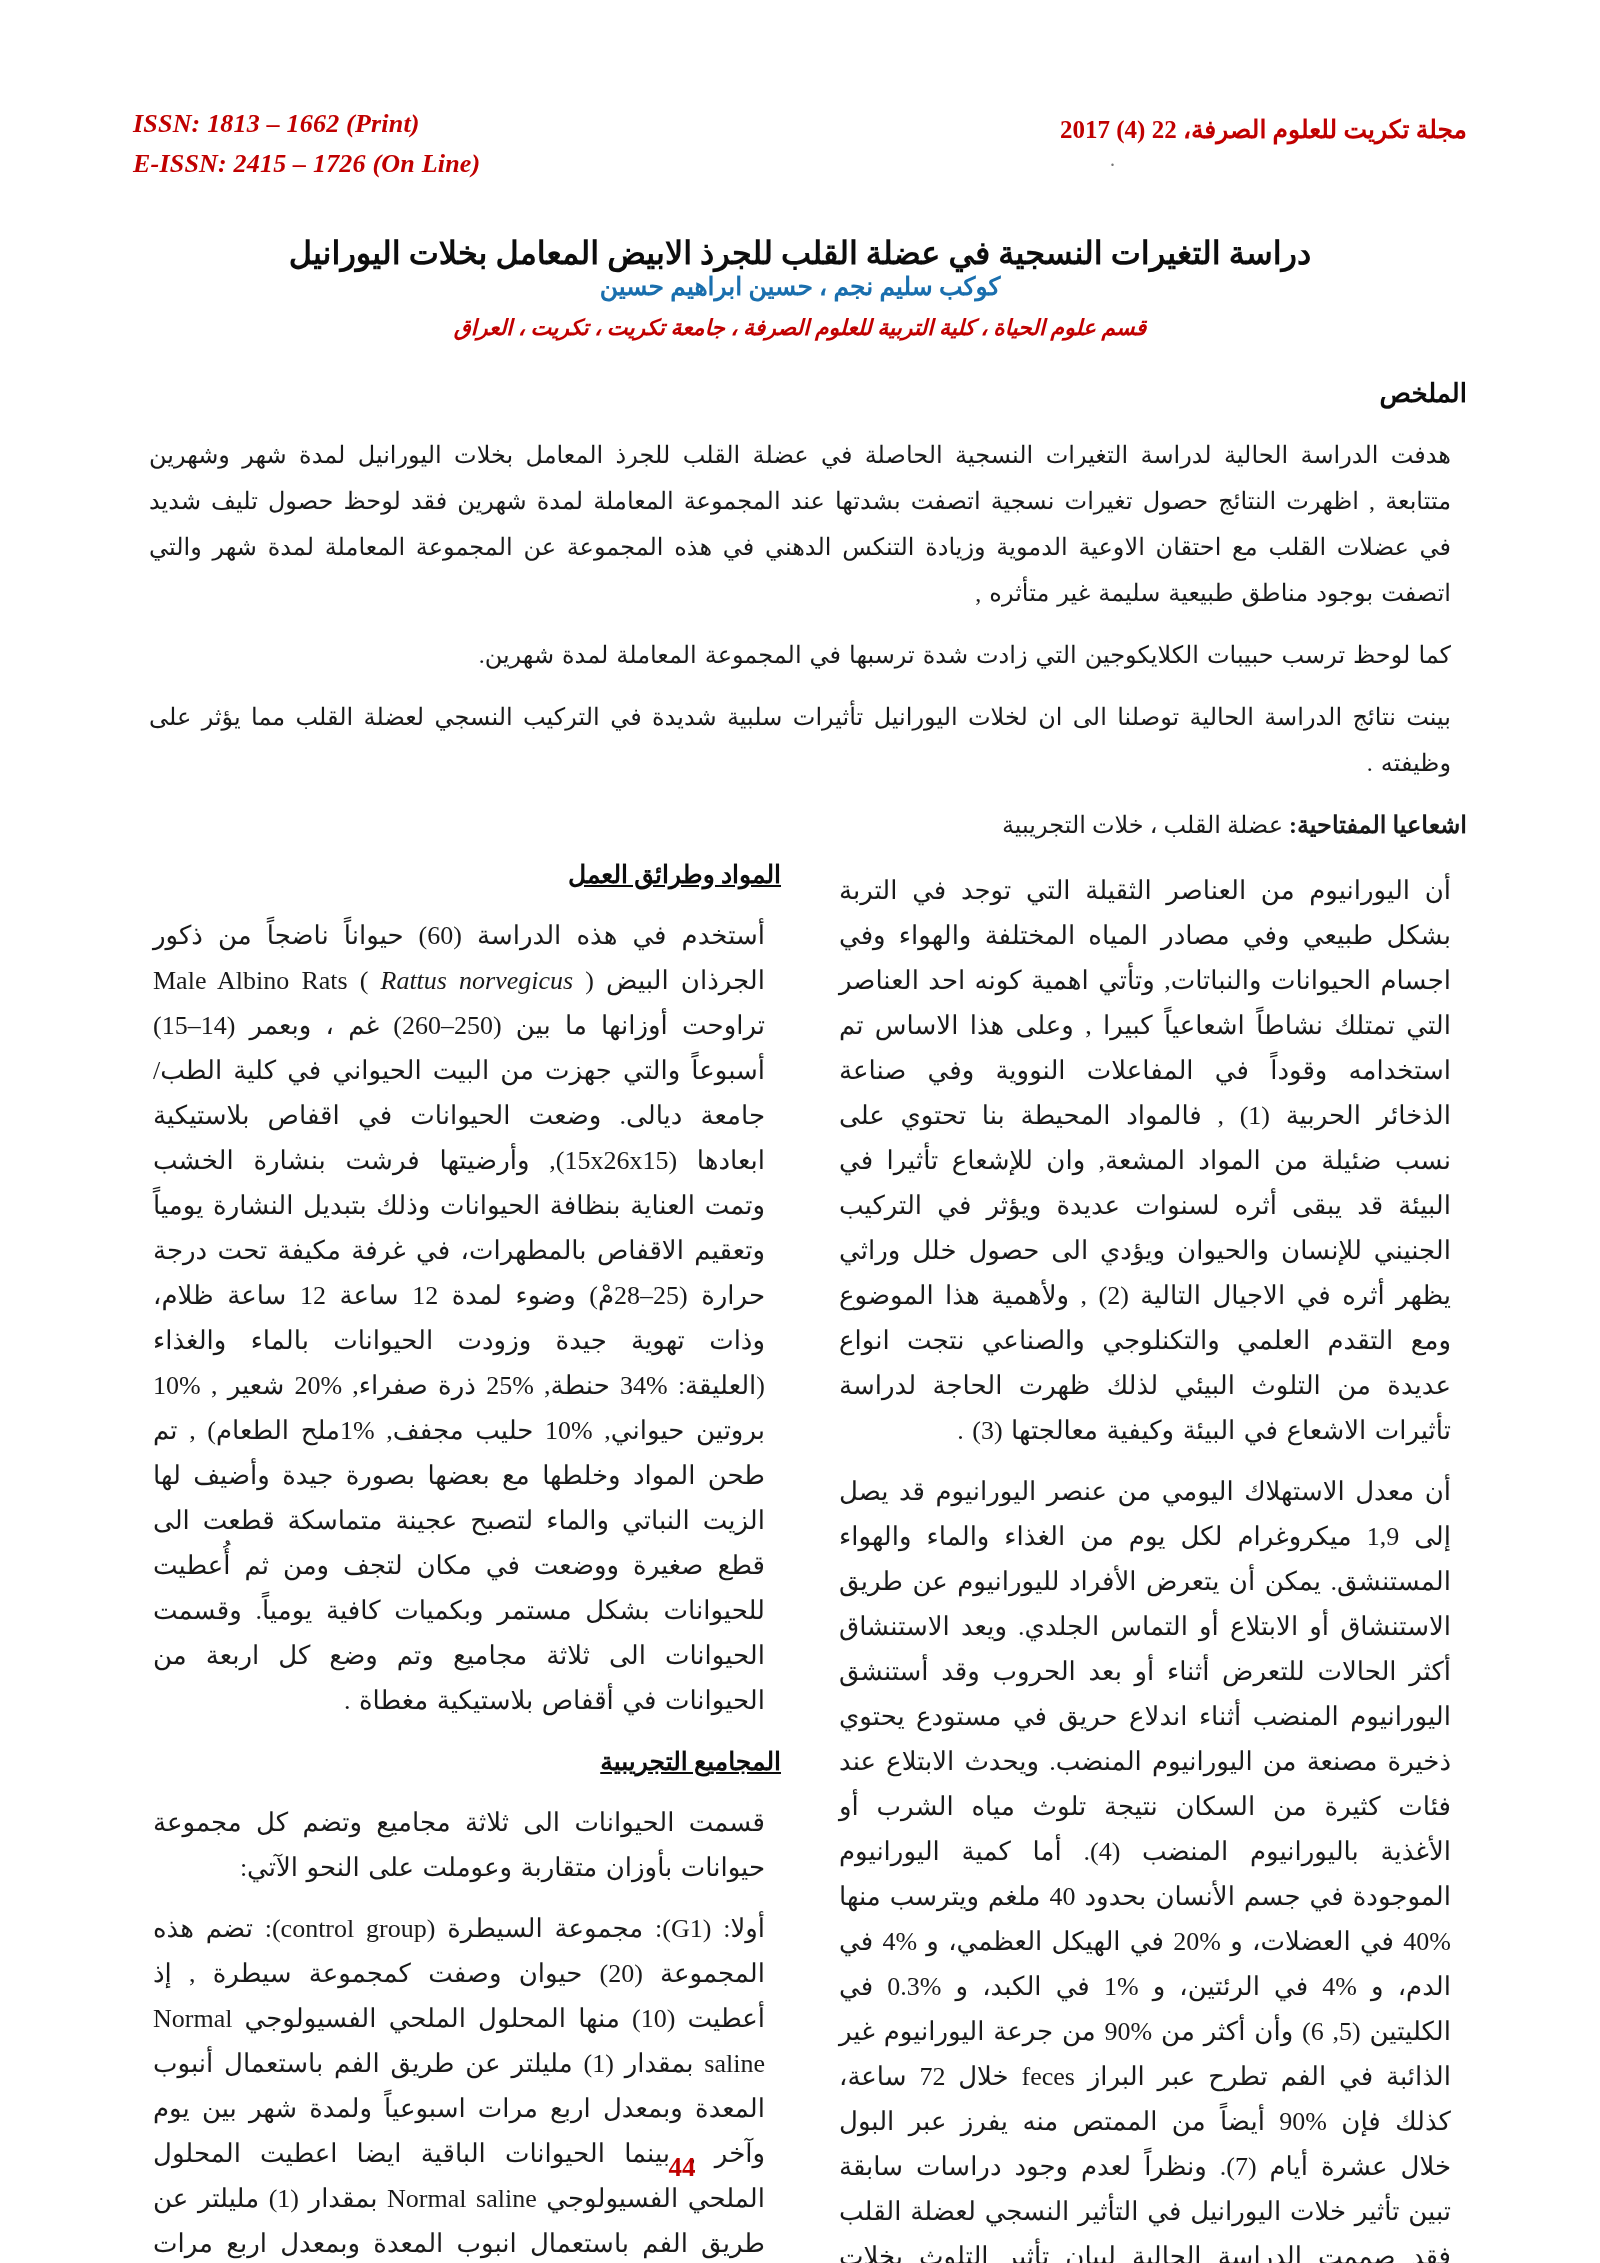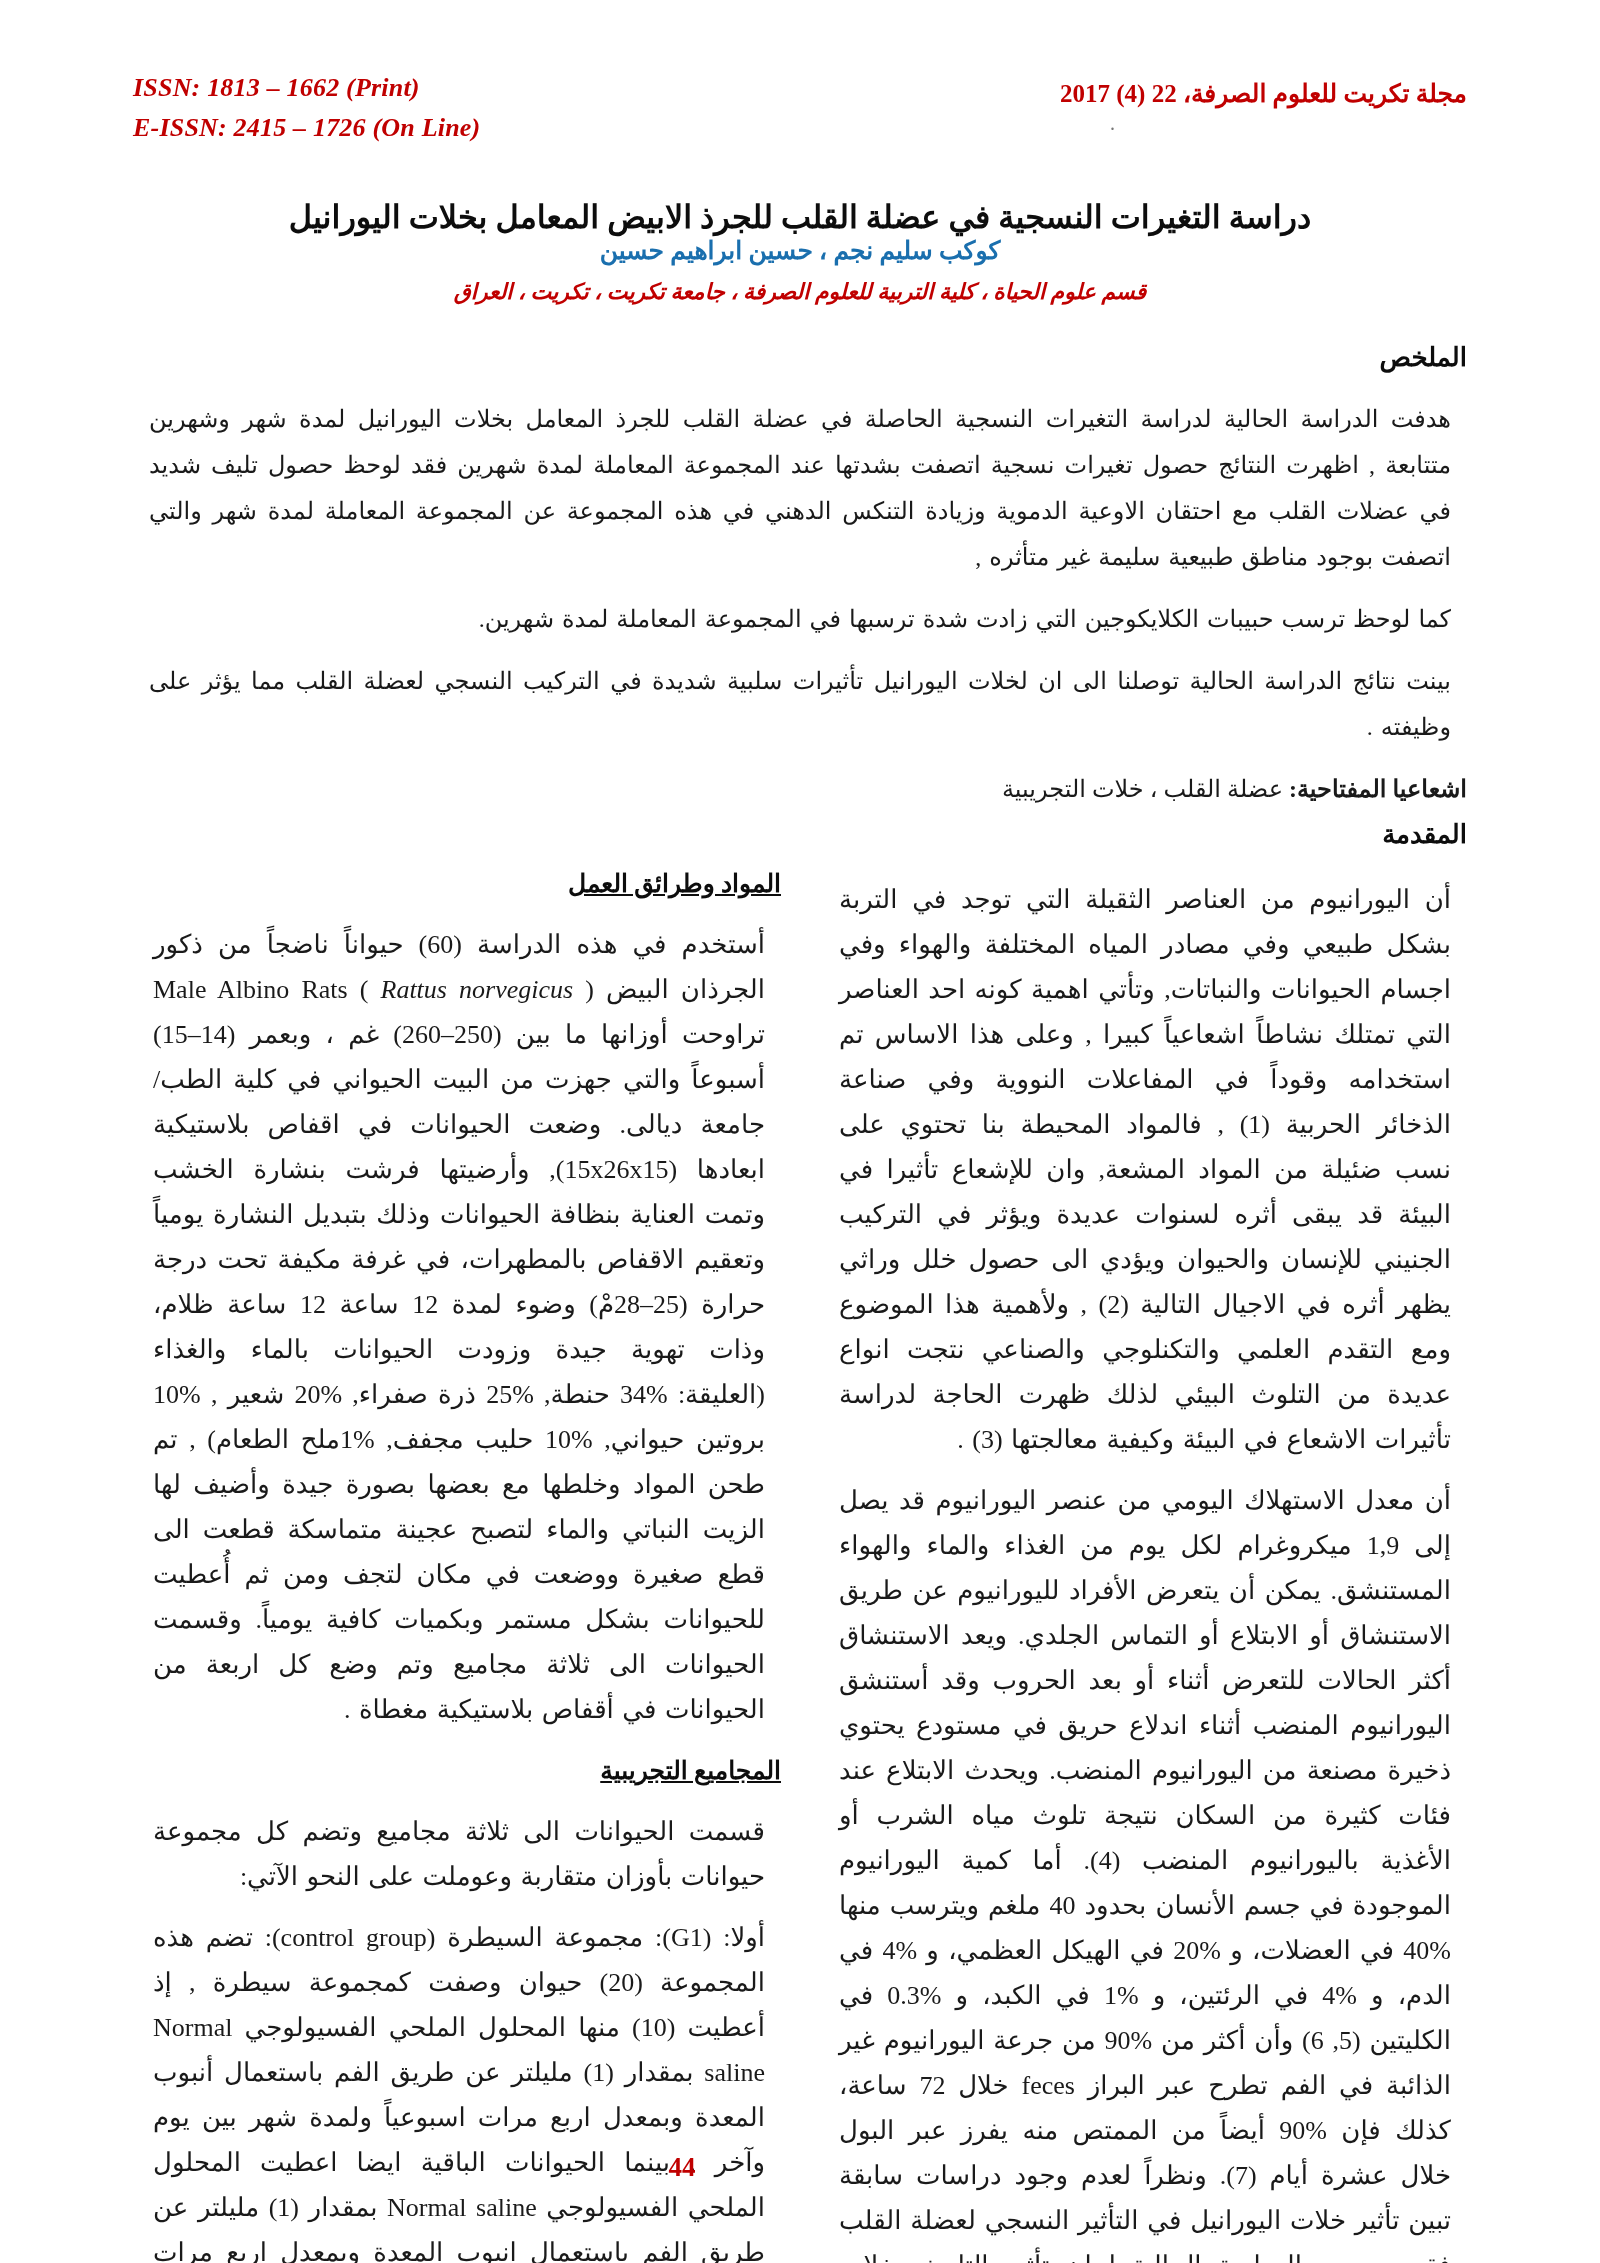--- a/index.html
+++ b/index.html
@@ -9,21 +9,21 @@
     height: 2263px;
     background: #ffffff;
     overflow: hidden;
     position: relative;
     font-family: "Liberation Serif", "DejaVu Serif", serif;
     color: #1a1a1a;
   }
   .page {
     width: 100%;
     height: 100%;
-    padding: 68px 133px 0 133px;
+    padding: 104px 133px 0 133px;
     position: relative;
   }
 
   
   .page-header {
     display: flex;
     justify-content: space-between;
     align-items: flex-start;
   }
   .issn-block {
@@ -160,21 +160,20 @@
   <div class="paper-title">دراسة التغيرات النسجية في عضلة القلب للجرذ الابيض المعامل بخلات اليورانيل</div>
   <div class="authors">كوكب سليم نجم ، حسين ابراهيم حسين</div>
   <div class="affiliation">قسم علوم الحياة ، كلية التربية للعلوم الصرفة ، جامعة تكريت ، تكريت ، العراق</div>
 
   <div class="section-heading abstract-heading">الملخص</div>
   <p class="para">هدفت الدراسة الحالية لدراسة التغيرات النسجية الحاصلة في عضلة القلب للجرذ المعامل بخلات اليورانيل لمدة شهر وشهرين متتابعة , اظهرت النتائج حصول تغيرات نسجية اتصفت بشدتها عند المجموعة المعاملة لمدة شهرين فقد لوحظ حصول تليف شديد في عضلات القلب مع احتقان الاوعية الدموية وزيادة التنكس الدهني في هذه المجموعة عن المجموعة المعاملة لمدة شهر والتي اتصفت بوجود مناطق طبيعية سليمة غير متأثره ,</p>
   <p class="para">كما لوحظ ترسب حبيبات الكلايكوجين التي زادت شدة ترسبها في المجموعة المعاملة لمدة شهرين.</p>
   <p class="para">بينت نتائج الدراسة الحالية توصلنا الى ان لخلات اليورانيل تأثيرات سلبية شديدة في التركيب النسجي لعضلة القلب مما يؤثر على وظيفته .</p>
   <p class="keywords-line"><span class="kw-label">اشعاعيا المفتاحية:</span><span> عضلة القلب ، خلات التجريبية</span></p>
 
-  <div class="section-heading">المقدمة</div>
 
   <div class="columns">
 
     <div class="col">
       <p class="para">أن اليورانيوم من العناصر الثقيلة التي توجد في التربة بشكل طبيعي وفي مصادر المياه المختلفة والهواء وفي اجسام الحيوانات والنباتات, وتأتي اهمية كونه احد العناصر التي تمتلك نشاطاً اشعاعياً كبيرا , وعلى هذا الاساس تم استخدامه وقوداً في المفاعلات النووية وفي صناعة الذخائر الحربية (1) , فالمواد المحيطة بنا تحتوي على نسب ضئيلة من المواد المشعة, وان للإشعاع تأثيرا في البيئة قد يبقى أثره لسنوات عديدة ويؤثر في التركيب الجنيني للإنسان والحيوان ويؤدي الى حصول خلل وراثي يظهر أثره في الاجيال التالية (2) , ولأهمية هذا الموضوع ومع التقدم العلمي والتكنلوجي والصناعي نتجت انواع عديدة من التلوث البيئي لذلك ظهرت الحاجة لدراسة تأثيرات الاشعاع في البيئة وكيفية معالجتها (3) .</p>
       <p class="para"><span>أن معدل الاستهلاك اليومي من عنصر اليورانيوم قد يصل إلى 1,9 ميكروغرام لكل يوم من الغذاء والماء والهواء المستنشق. يمكن أن يتعرض الأفراد لليورانيوم عن طريق الاستنشاق أو الابتلاع أو التماس الجلدي. ويعد الاستنشاق أكثر الحالات للتعرض أثناء أو بعد الحروب وقد أستنشق اليورانيوم المنضب أثناء اندلاع حريق في مستودع يحتوي ذخيرة مصنعة من اليورانيوم المنضب. ويحدث الابتلاع عند فئات كثيرة من السكان نتيجة تلوث مياه الشرب أو الأغذية باليورانيوم المنضب (4). أما كمية اليورانيوم الموجودة في جسم الأنسان بحدود 40 ملغم ويترسب منها %40 في العضلات، و %20 في الهيكل العظمي، و %4 في الدم، و %4 في الرئتين، و %1 في الكبد، و %0.3 في الكليتين (5, 6) وأن أكثر من %90 من جرعة اليورانيوم غير الذائبة في الفم تطرح عبر البراز </span><span class="latin">feces</span><span> خلال 72 ساعة، كذلك فإن %90 أيضاً من الممتص منه يفرز عبر البول خلال عشرة أيام (7). ونظراً لعدم وجود دراسات سابقة تبين تأثير خلات اليورانيل في التأثير النسجي لعضلة القلب فقد صممت الدراسة الحالية لبيان تأثير التلوث بخلات اليورانيل في التركيب النسجي لعضلة القلب .</span></p>
     </div>
 
     <div class="col">
       <div class="section-heading">المواد وطرائق العمل</div>

